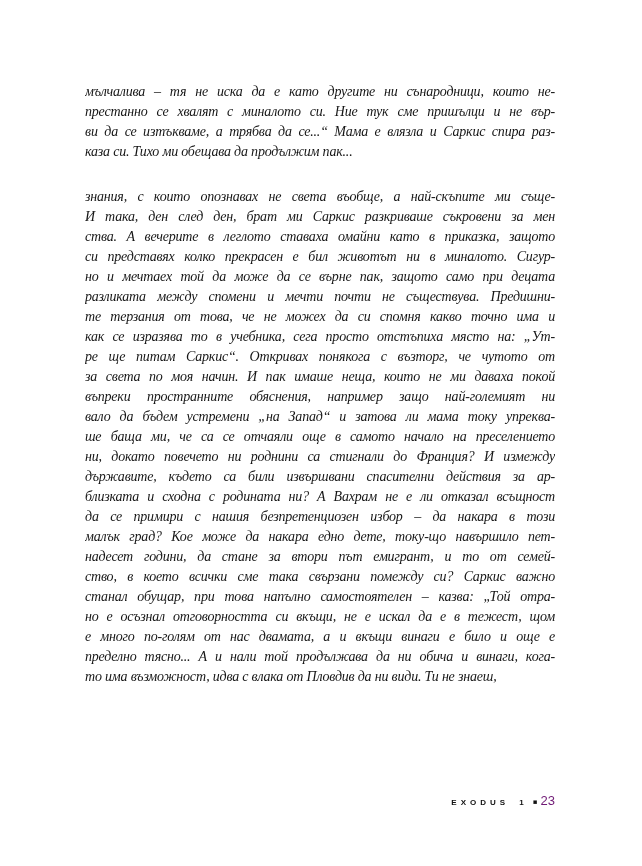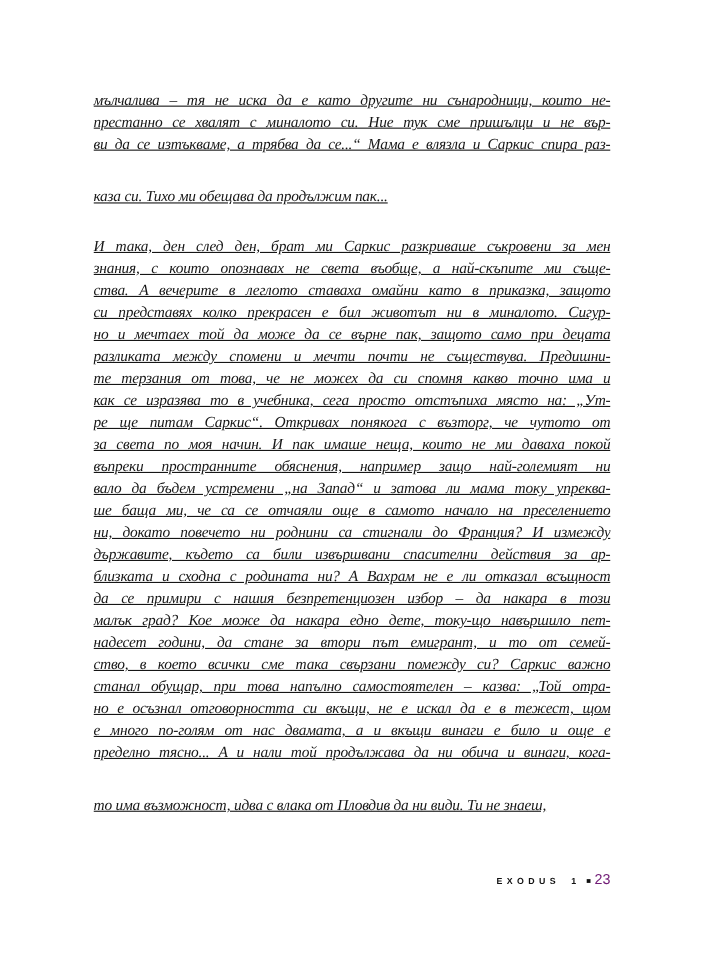--- a/index.html
+++ b/index.html
@@ -18,38 +18,36 @@
   }
   .text-block {
     position: absolute;
     left: 85px;
     top: 82px;
     width: 470px;
     color: #161616;
   }
   .paragraph {
     margin: 0 0 25px 0;
-    text-decoration: underline;
   }
   .paragraph:last-child { margin-bottom: 0; }
   .line {
     font-family: "Liberation Serif", serif;
     font-style: italic;
     font-size: 14px;
     line-height: 20px;
     letter-spacing: -0.2px;
     text-align: justify;
     text-align-last: justify;
     white-space: normal;
     overflow: hidden;
     height: 20px;
   }
   .line.last {
     text-align-last: left;
-    margin-top: 28px;
   }
   .footer {
     position: absolute;
     left: 85px;
     top: 791px;
     width: 470px;
     text-align: right;
     white-space: nowrap;
     color: #111111;
   }
@@ -81,22 +79,22 @@
 
 <div class="book-page">
   <div class="text-block" style="color: rgb(22, 22, 22);">
       <div class="paragraph">
         <div class="line">мълчалива – тя не иска да е като другите ни сънародници, които не-</div>
         <div class="line">престанно се хвалят с миналото си. Ние тук сме пришълци и не вър-</div>
         <div class="line">ви да се изтъкваме, а трябва да се...“ Мама е влязла и Саркис спира раз-</div>
         <div class="line last">каза си. Тихо ми обещава да продължим пак...</div>
       </div>
       <div class="paragraph">
+        <div class="line">знания, с които опознавах не света въобще, а най-скъпите ми съще-</div>
         <div class="line">И така, ден след ден, брат ми Саркис разкриваше съкровени за мен</div>
-        <div class="line">знания, с които опознавах не света въобще, а най-скъпите ми съще-</div>
         <div class="line">ства. А вечерите в леглото ставаха омайни като в приказка, защото</div>
         <div class="line">си представях колко прекрасен е бил животът ни в миналото. Сигур-</div>
         <div class="line">но и мечтаех той да може да се върне пак, защото само при децата</div>
         <div class="line">разликата между спомени и мечти почти не съществува. Предишни-</div>
         <div class="line">те терзания от това, че не можех да си спомня какво точно има и</div>
         <div class="line">как се изразява то в учебника, сега просто отстъпиха място на: „Ут-</div>
         <div class="line">ре ще питам Саркис“. Откривах понякога с възторг, че чутото от</div>
         <div class="line">за света по моя начин. И пак имаше неща, които не ми даваха покой</div>
         <div class="line">въпреки пространните обяснения, например защо най-големият ни</div>
         <div class="line">вало да бъдем устремени „на Запад“ и затова ли мама току упреква-</div>

